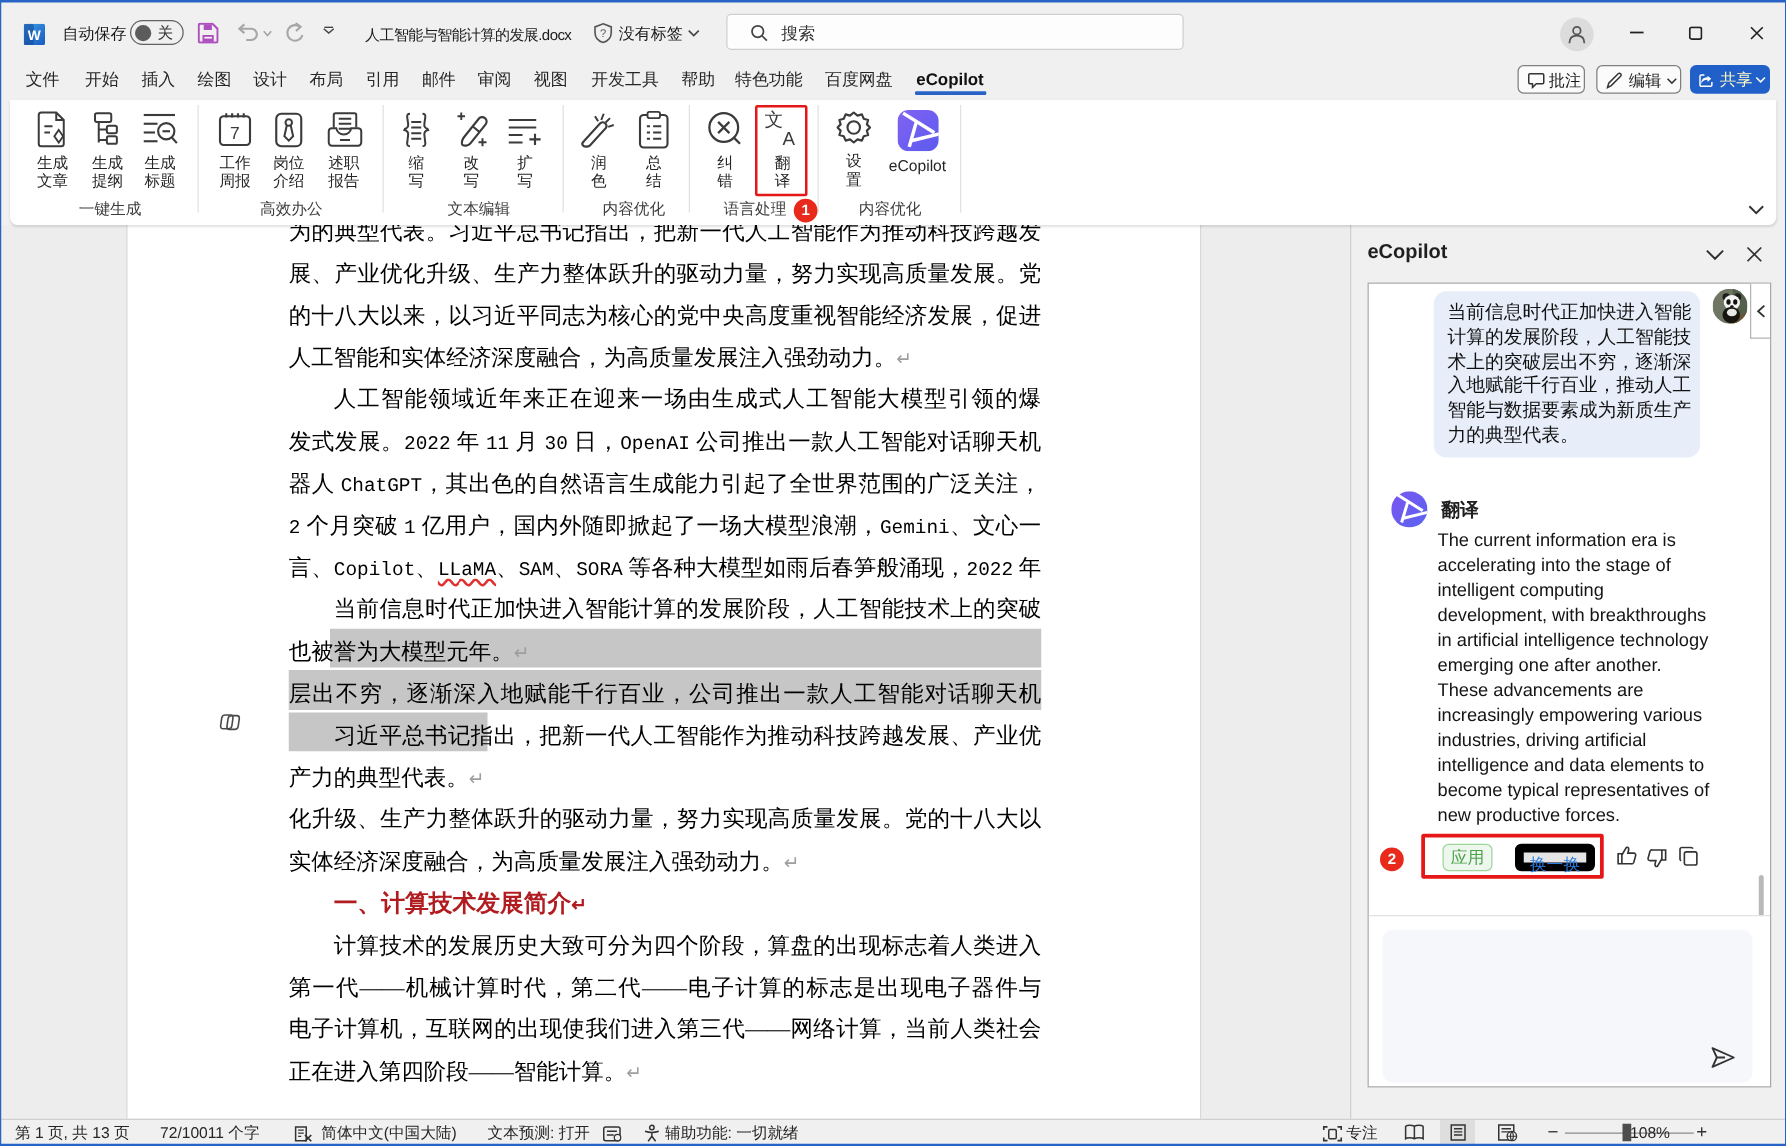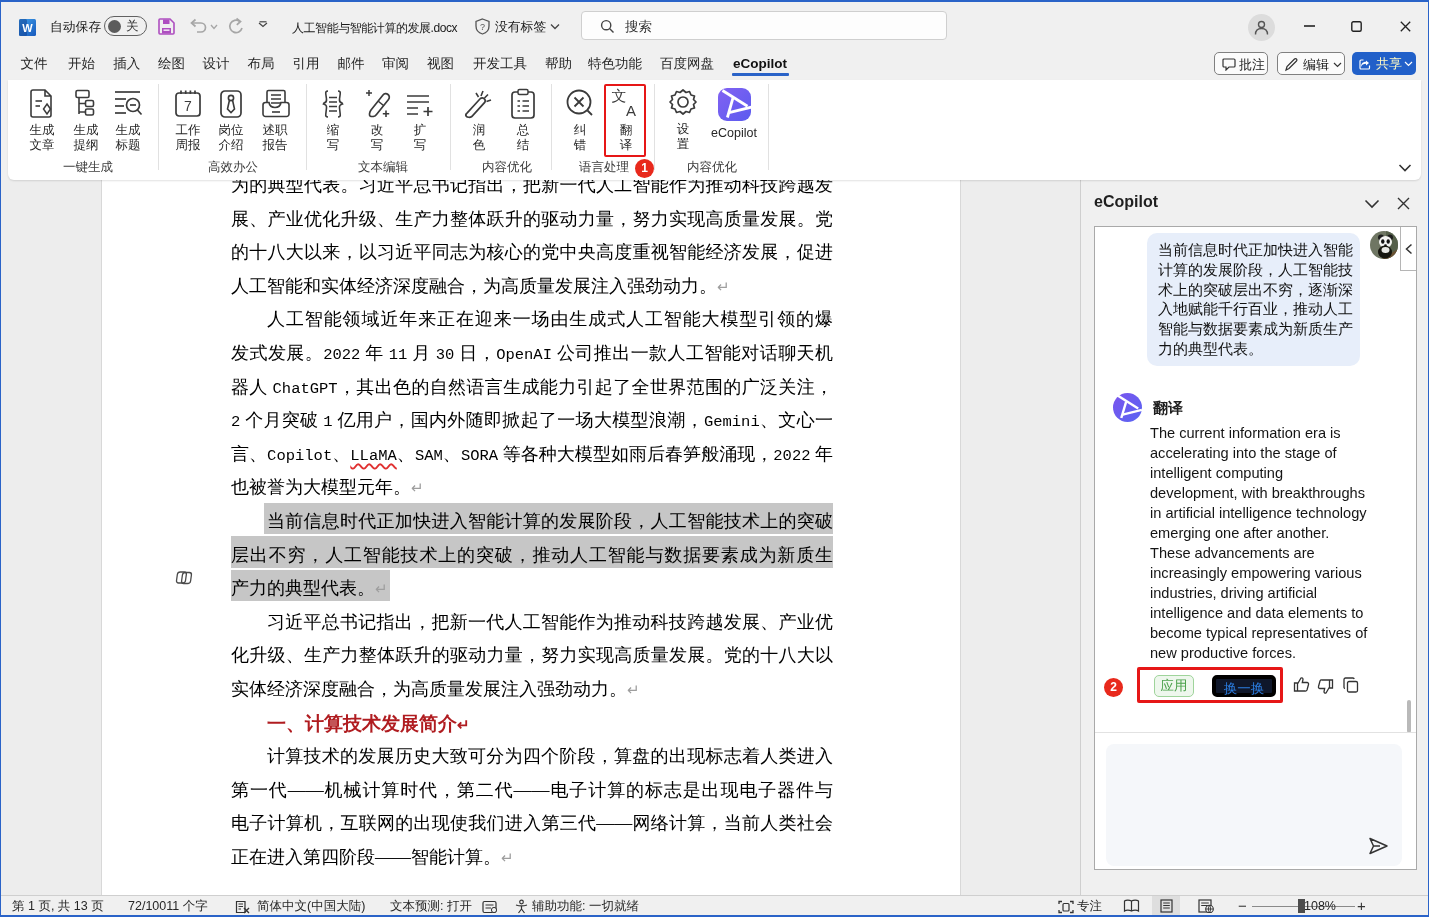--- a/index.html
+++ b/index.html
@@ -332,25 +332,25 @@
   <div class="abs" style="left:230px;top:-11px;width:602px;">
     <div class="dline">为的典型代表。习近平总书记指出，把新一代人工智能作为推动科技跨越发</div>
     <div class="dline">展、产业优化升级、生产力整体跃升的驱动力量，努力实现高质量发展。党</div>
     <div class="dline">的十八大以来，以习近平同志为核心的党中央高度重视智能经济发展，促进</div>
     <div class="dline dlast">人工智能和实体经济深度融合，为高质量发展注入强劲动力。<span class="pmark">↵</span></div>
     <div class="dline" style="padding-left:36px;">人工智能领域近年来正在迎来一场由生成式人工智能大模型引领的爆</div>
     <div class="dline">发式发展。<span class="mono">2022</span> 年 <span class="mono">11</span> 月 <span class="mono">30</span> 日，<span class="mono">OpenAI</span> 公司推出一款人工智能对话聊天机</div>
     <div class="dline">器人 <span class="mono">ChatGPT</span>，其出色的自然语言生成能力引起了全世界范围的广泛关注，</div>
     <div class="dline"><span class="mono">2</span> 个月突破 <span class="mono">1</span> 亿用户，国内外随即掀起了一场大模型浪潮，<span class="mono">Gemini</span>、文心一</div>
     <div class="dline">言、<span class="mono">Copilot</span>、<span class="mono" style="text-decoration:underline wavy #e03030 1.5px;text-underline-offset:3px;">LLaMA</span>、<span class="mono">SAM</span>、<span class="mono">SORA</span> 等各种大模型如雨后春笋般涌现，<span class="mono">2022</span> 年</div>
+    <div class="dline" style="padding-left:36px;">当前信息时代正加快进入智能计算的发展阶段，人工智能技术上的突破</div>
     <div class="dline dlast">也被誉为大模型元年。<span class="pmark">↵</span></div>
-    <div class="dline" style="padding-left:36px;">当前信息时代正加快进入智能计算的发展阶段，人工智能技术上的突破</div>
-    <div class="dline">层出不穷，人工智能技术上的突破，推动人工智能与数据要素成为新质生</div>
+    <div class="dline">层出不穷，逐渐深入地赋能千行百业，公司推出一款人工智能对话聊天机</div>
+    <div class="dline" style="padding-left:36px;">习近平总书记指出，把新一代人工智能作为推动科技跨越发展、产业优</div>
     <div class="dline dlast">产力的典型代表。<span class="pmark">↵</span></div>
-    <div class="dline" style="padding-left:36px;">习近平总书记指出，把新一代人工智能作为推动科技跨越发展、产业优</div>
     <div class="dline">化升级、生产力整体跃升的驱动力量，努力实现高质量发展。党的十八大以</div>
     <div class="dline dlast">实体经济深度融合，为高质量发展注入强劲动力。<span class="pmark">↵</span></div>
     <div class="dline dlast" style="padding-left:36px;color:#b01c20;font-weight:bold;font-size:19px;">一、计算技术发展简介<span class="pmark" style="color:#b01c20;">↵</span></div>
     <div class="dline" style="padding-left:36px;">计算技术的发展历史大致可分为四个阶段，算盘的出现标志着人类进入</div>
     <div class="dline">第一代——机械计算时代，第二代——电子计算的标志是出现电子器件与</div>
     <div class="dline">电子计算机，互联网的出现使我们进入第三代——网络计算，当前人类社会</div>
     <div class="dline dlast">正在进入第四阶段——智能计算。<span class="pmark">↵</span></div>
   </div>
 </div>
 <div id="panel">
@@ -395,21 +395,21 @@
           <g stroke="#fff" stroke-width="2.4" fill="none">
             <line x1="4.6" y1="2.6" x2="25.2" y2="15.6"></line>
             <line x1="13.1" y1="8.9" x2="8.3" y2="25.0"></line>
             <line x1="9.7" y1="21.6" x2="28.9" y2="16.9"></line>
           </g>
         </svg>
     </div>
     <div class="tlabel">翻译</div>
     <div class="ttext">The current information era is<br>accelerating into the stage of<br>intelligent computing<br>development, with breakthroughs<br>in artificial intelligence technology<br>emerging one after another.<br>These advancements are<br>increasingly empowering various<br>industries, driving artificial<br>intelligence and data elements to<br>become typical representatives of<br>new productive forces.</div>
     <div class="actbtn" style="left:59px;top:448px;width:40px;background:#eef7ed;border:1px solid #9fd49b;color:#4ca24c;">应用</div>
-    <div class="actbtn" style="left:117px;top:448px;width:64px;background:#0f172a;border:4px solid #000000;color:#2b7de0;">换一换</div>
+    <div class="actbtn" style="left:117px;top:448px;width:64px;background:#e5e5e5;border:7px solid #000000;color:#2b7de0;">换一换</div>
     <svg class="abs" style="left:198px;top:449px" width="17" height="17" viewBox="0 0 17 17">
         <path d="M1.5 7 H4.5 V15 H1.5 Z M4.5 8 L8 2 C9 1.5 10 2 10 3.5 L9.3 6.5 H14 A1.5 1.5 0 0 1 15.5 8.5 L14 14 A1.8 1.8 0 0 1 12 15 H4.5" fill="none" stroke="#333" stroke-width="1.3"></path>
       </svg>
     <svg class="abs" style="left:222px;top:451px" width="17" height="17" viewBox="0 0 17 17">
         <g transform="rotate(180 8.5 8.5)">
           <path d="M1.5 7 H4.5 V15 H1.5 Z M4.5 8 L8 2 C9 1.5 10 2 10 3.5 L9.3 6.5 H14 A1.5 1.5 0 0 1 15.5 8.5 L14 14 A1.8 1.8 0 0 1 12 15 H4.5" fill="none" stroke="#333" stroke-width="1.3"></path>
         </g>
       </svg>
     <svg class="abs" style="left:248px;top:450px" width="16" height="16" viewBox="0 0 16 16">
         <rect x="4.5" y="4.5" width="10" height="10.5" rx="1.5" fill="none" stroke="#333" stroke-width="1.3"></rect>

